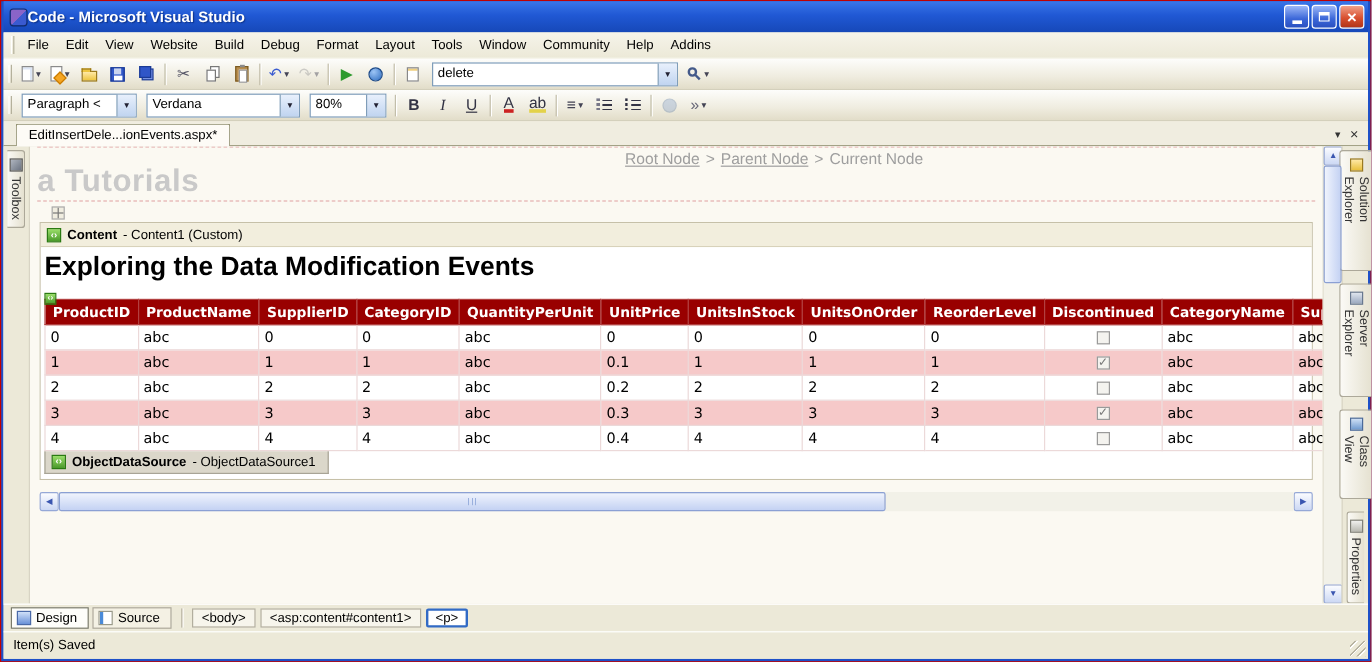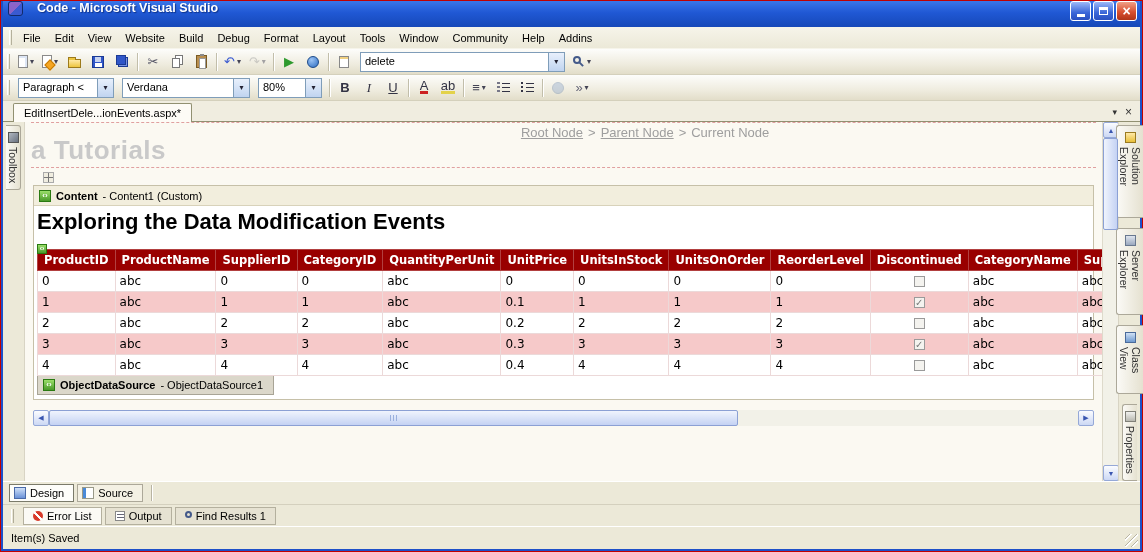--- a/index.html
+++ b/index.html
@@ -3,21 +3,21 @@
 <meta charset="utf-8">
 <style>
   html,body{margin:0;padding:0;background:#fff}
   body{width:1143px;height:552px;overflow:hidden;font-family:"Liberation Sans",sans-serif;font-size:11px;color:#000}
   *{box-sizing:border-box}
 
   .window{width:1143px;height:552px;border:1px solid #c00000;background:#1e50c8;display:flex;flex-direction:column;padding:0 2px 2px}
   .client{flex:1;min-height:0;display:flex;flex-direction:column;background:#ece9d8}
 
   
-  .titlebar{flex:none;height:26px;display:flex;gap:14px;padding:0 3px 0 5px;
+  .titlebar{flex:none;height:26px;display:flex;align-items:center;gap:0;padding:0 3px 0 5px;
     background:linear-gradient(var(--titlebar-top,#3a76e8),#2058d4 45%,var(--titlebar-bottom,#1648b8));}
   .app-icon{width:15px;height:15px;border-radius:3px;border:1px solid #122a6a;background:linear-gradient(135deg,#8a64c8 0 50%,#3a5ad0 50%)}
   .title-text{flex:1;color:#fff;font-weight:bold;font-size:12.5px;text-shadow:1px 1px 1px #0e338a;white-space:nowrap;overflow:hidden}
   .winbtns{display:flex;gap:2px}
   .wbtn{width:21px;height:20px;border-radius:3px;border:1px solid #fff;display:flex;align-items:center;justify-content:center;color:#fff}
   .wbtn.min,.wbtn.max{background:linear-gradient(#9cb8f8,#3a66d8 60%,#2a50c0)}
   .wbtn.close{background:linear-gradient(#f0a088,#d85030 55%,#b03418);font-size:14px;font-weight:bold;line-height:14px}
   .glyph-min{width:8px;height:3px;background:#fff;margin-top:9px}
   .glyph-max{width:9px;height:8px;border:1px solid #fff;border-top:3px solid #fff}
 
@@ -488,37 +488,27 @@
     <div class="tagbar">
       <span class="view-btn active">
         <span class="vb-ic design-ic"></span>
         <span>Design</span>
       </span>
       <span class="view-btn">
         <span class="vb-ic source-ic"></span>
         <span>Source</span>
       </span>
       <span class="vsep"></span>
+      <span class="tagpath">
+          <span class="tag-btn">&lt;body&gt;</span>
+          <span class="tag-btn">&lt;asp:content#content1&gt;</span>
+          <span class="tag-btn selected">&lt;p&gt;</span>
+        </span>
     </div>
 
-    <div class="paneltabs">
-        <span class="ptgrip"></span>
-        <span class="panel-tab active">
-          <span class="ptic pt0"></span>
-          <span>Error List</span>
-        </span>
-        <span class="panel-tab">
-          <span class="ptic pt1"></span>
-          <span>Output</span>
-        </span>
-        <span class="panel-tab">
-          <span class="ptic pt2"></span>
-          <span>Find Results 1</span>
-        </span>
-      </div>
 
     <div class="statusbar">
       <span>Item(s) Saved</span>
       <span class="resize-grip"></span>
     </div>
 
   </div>
 </div>
 
 </body></html>

